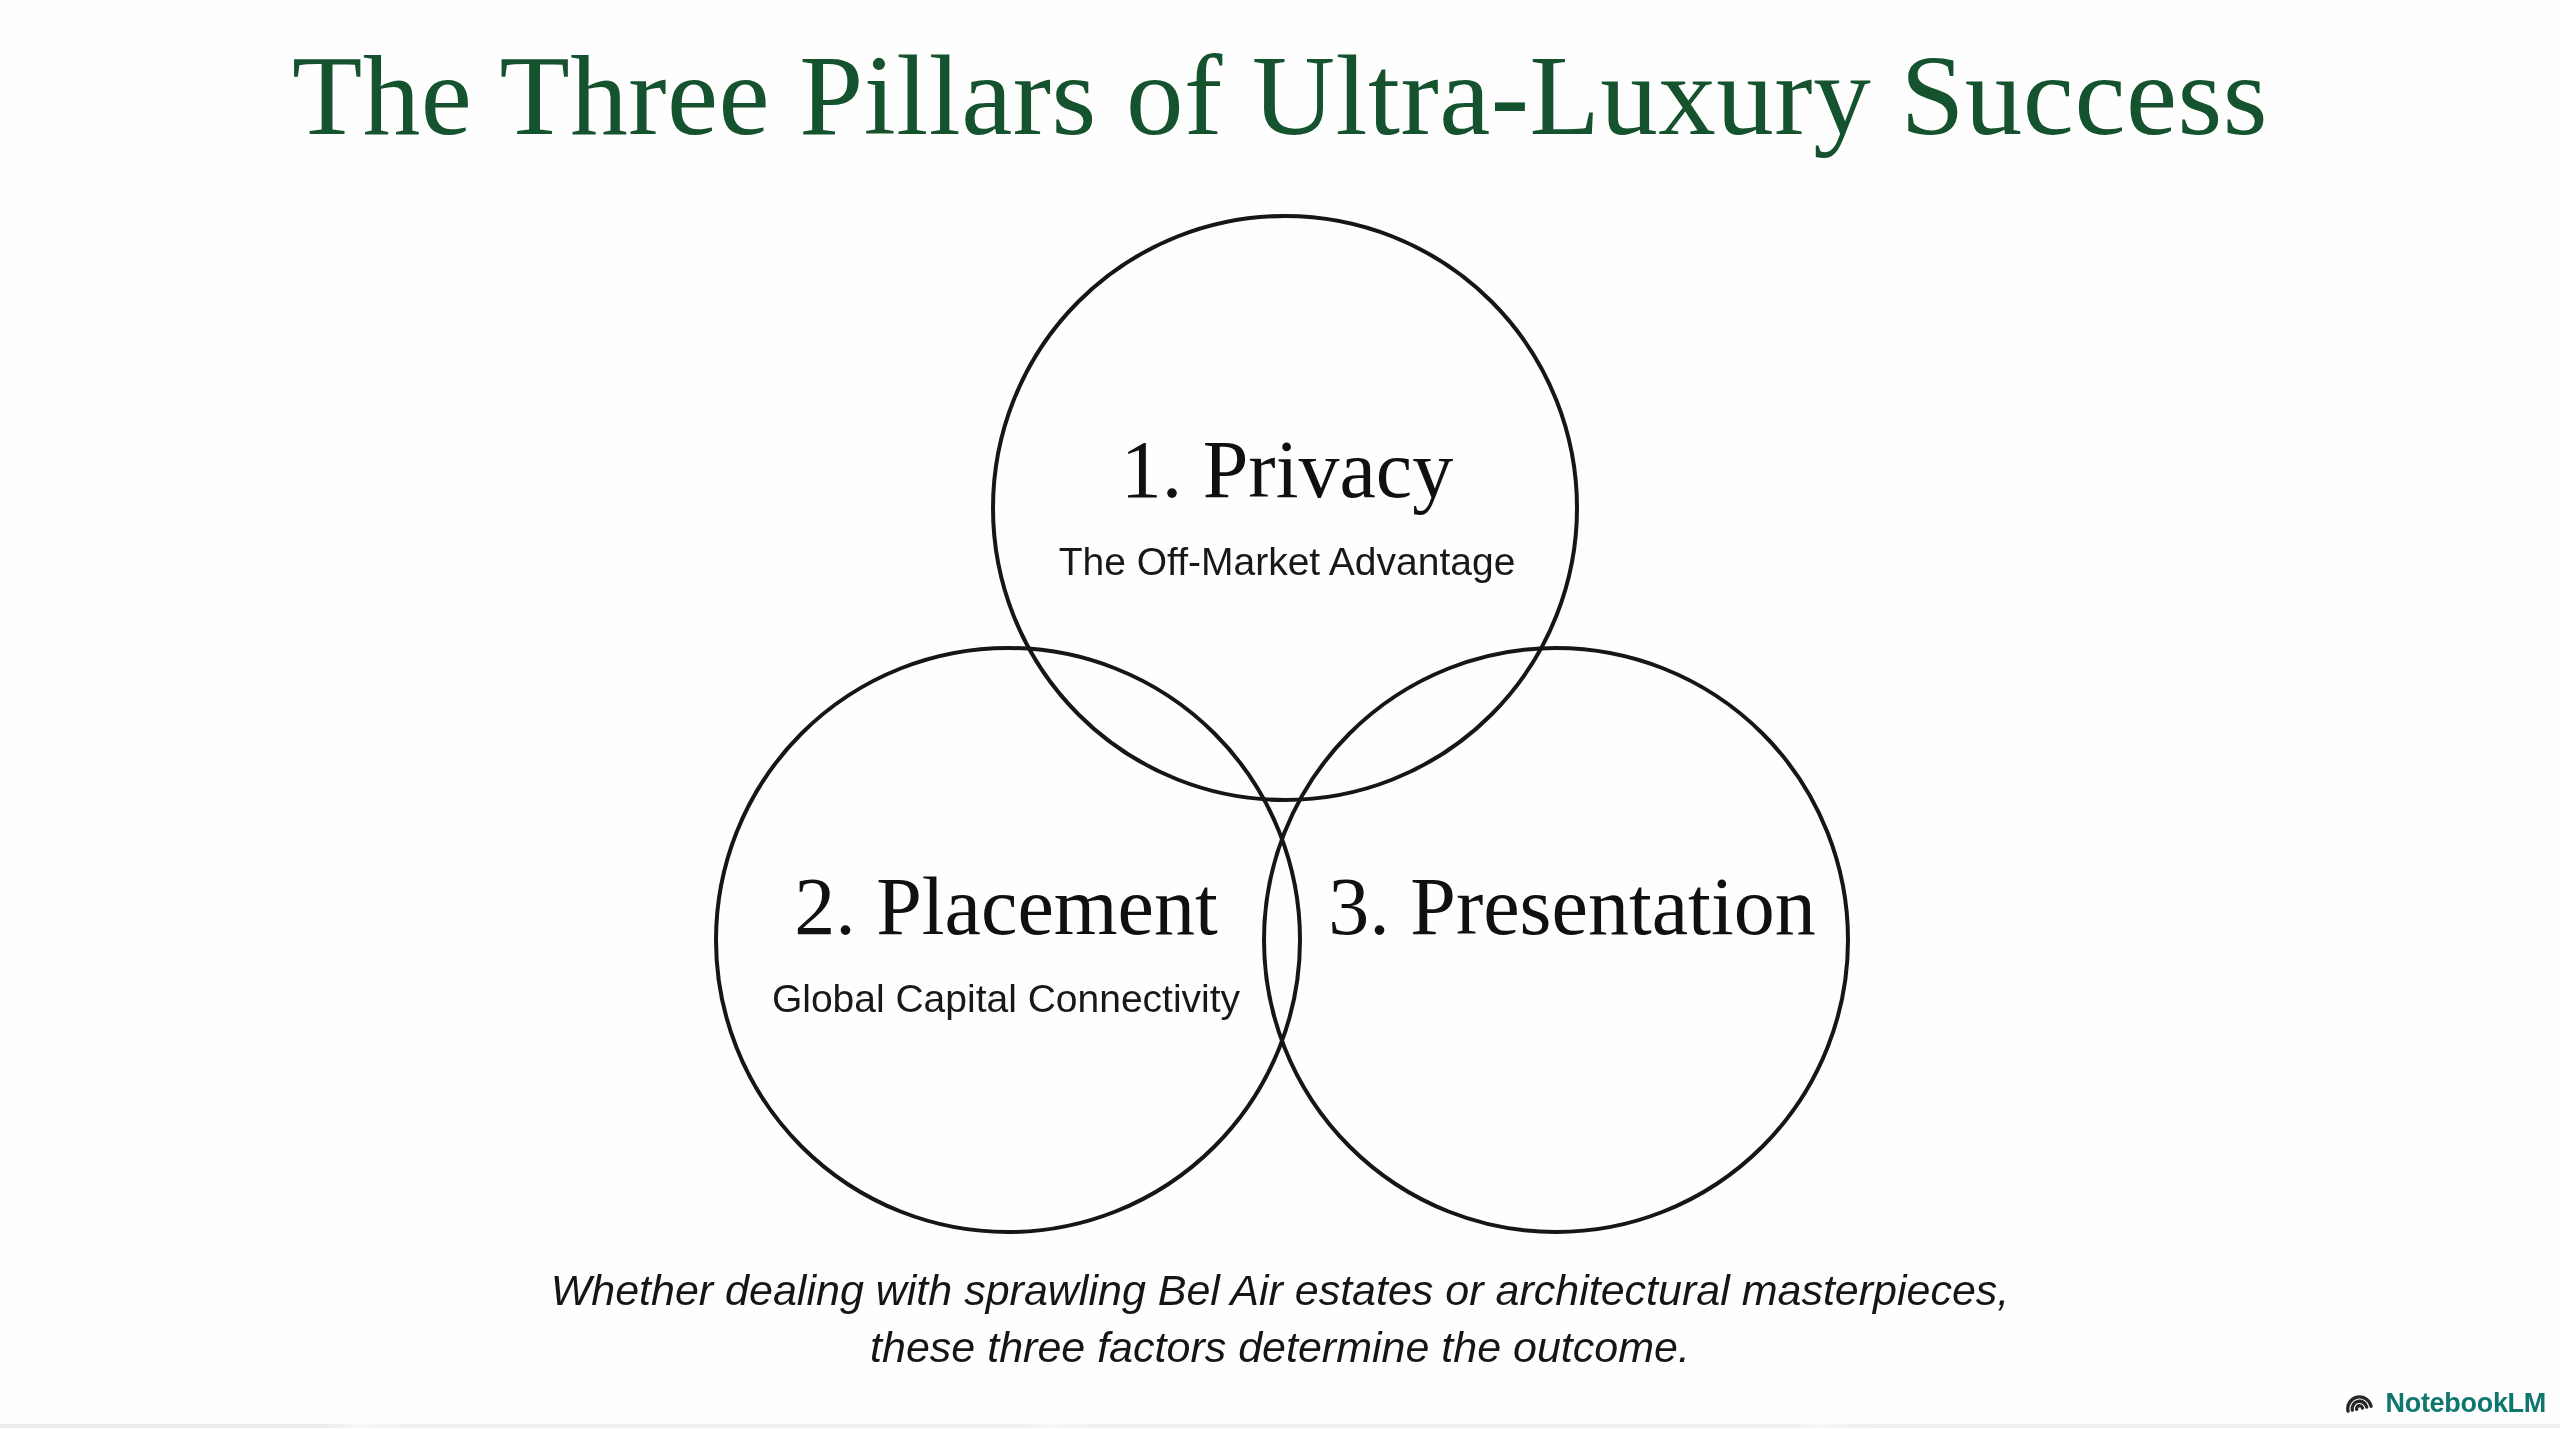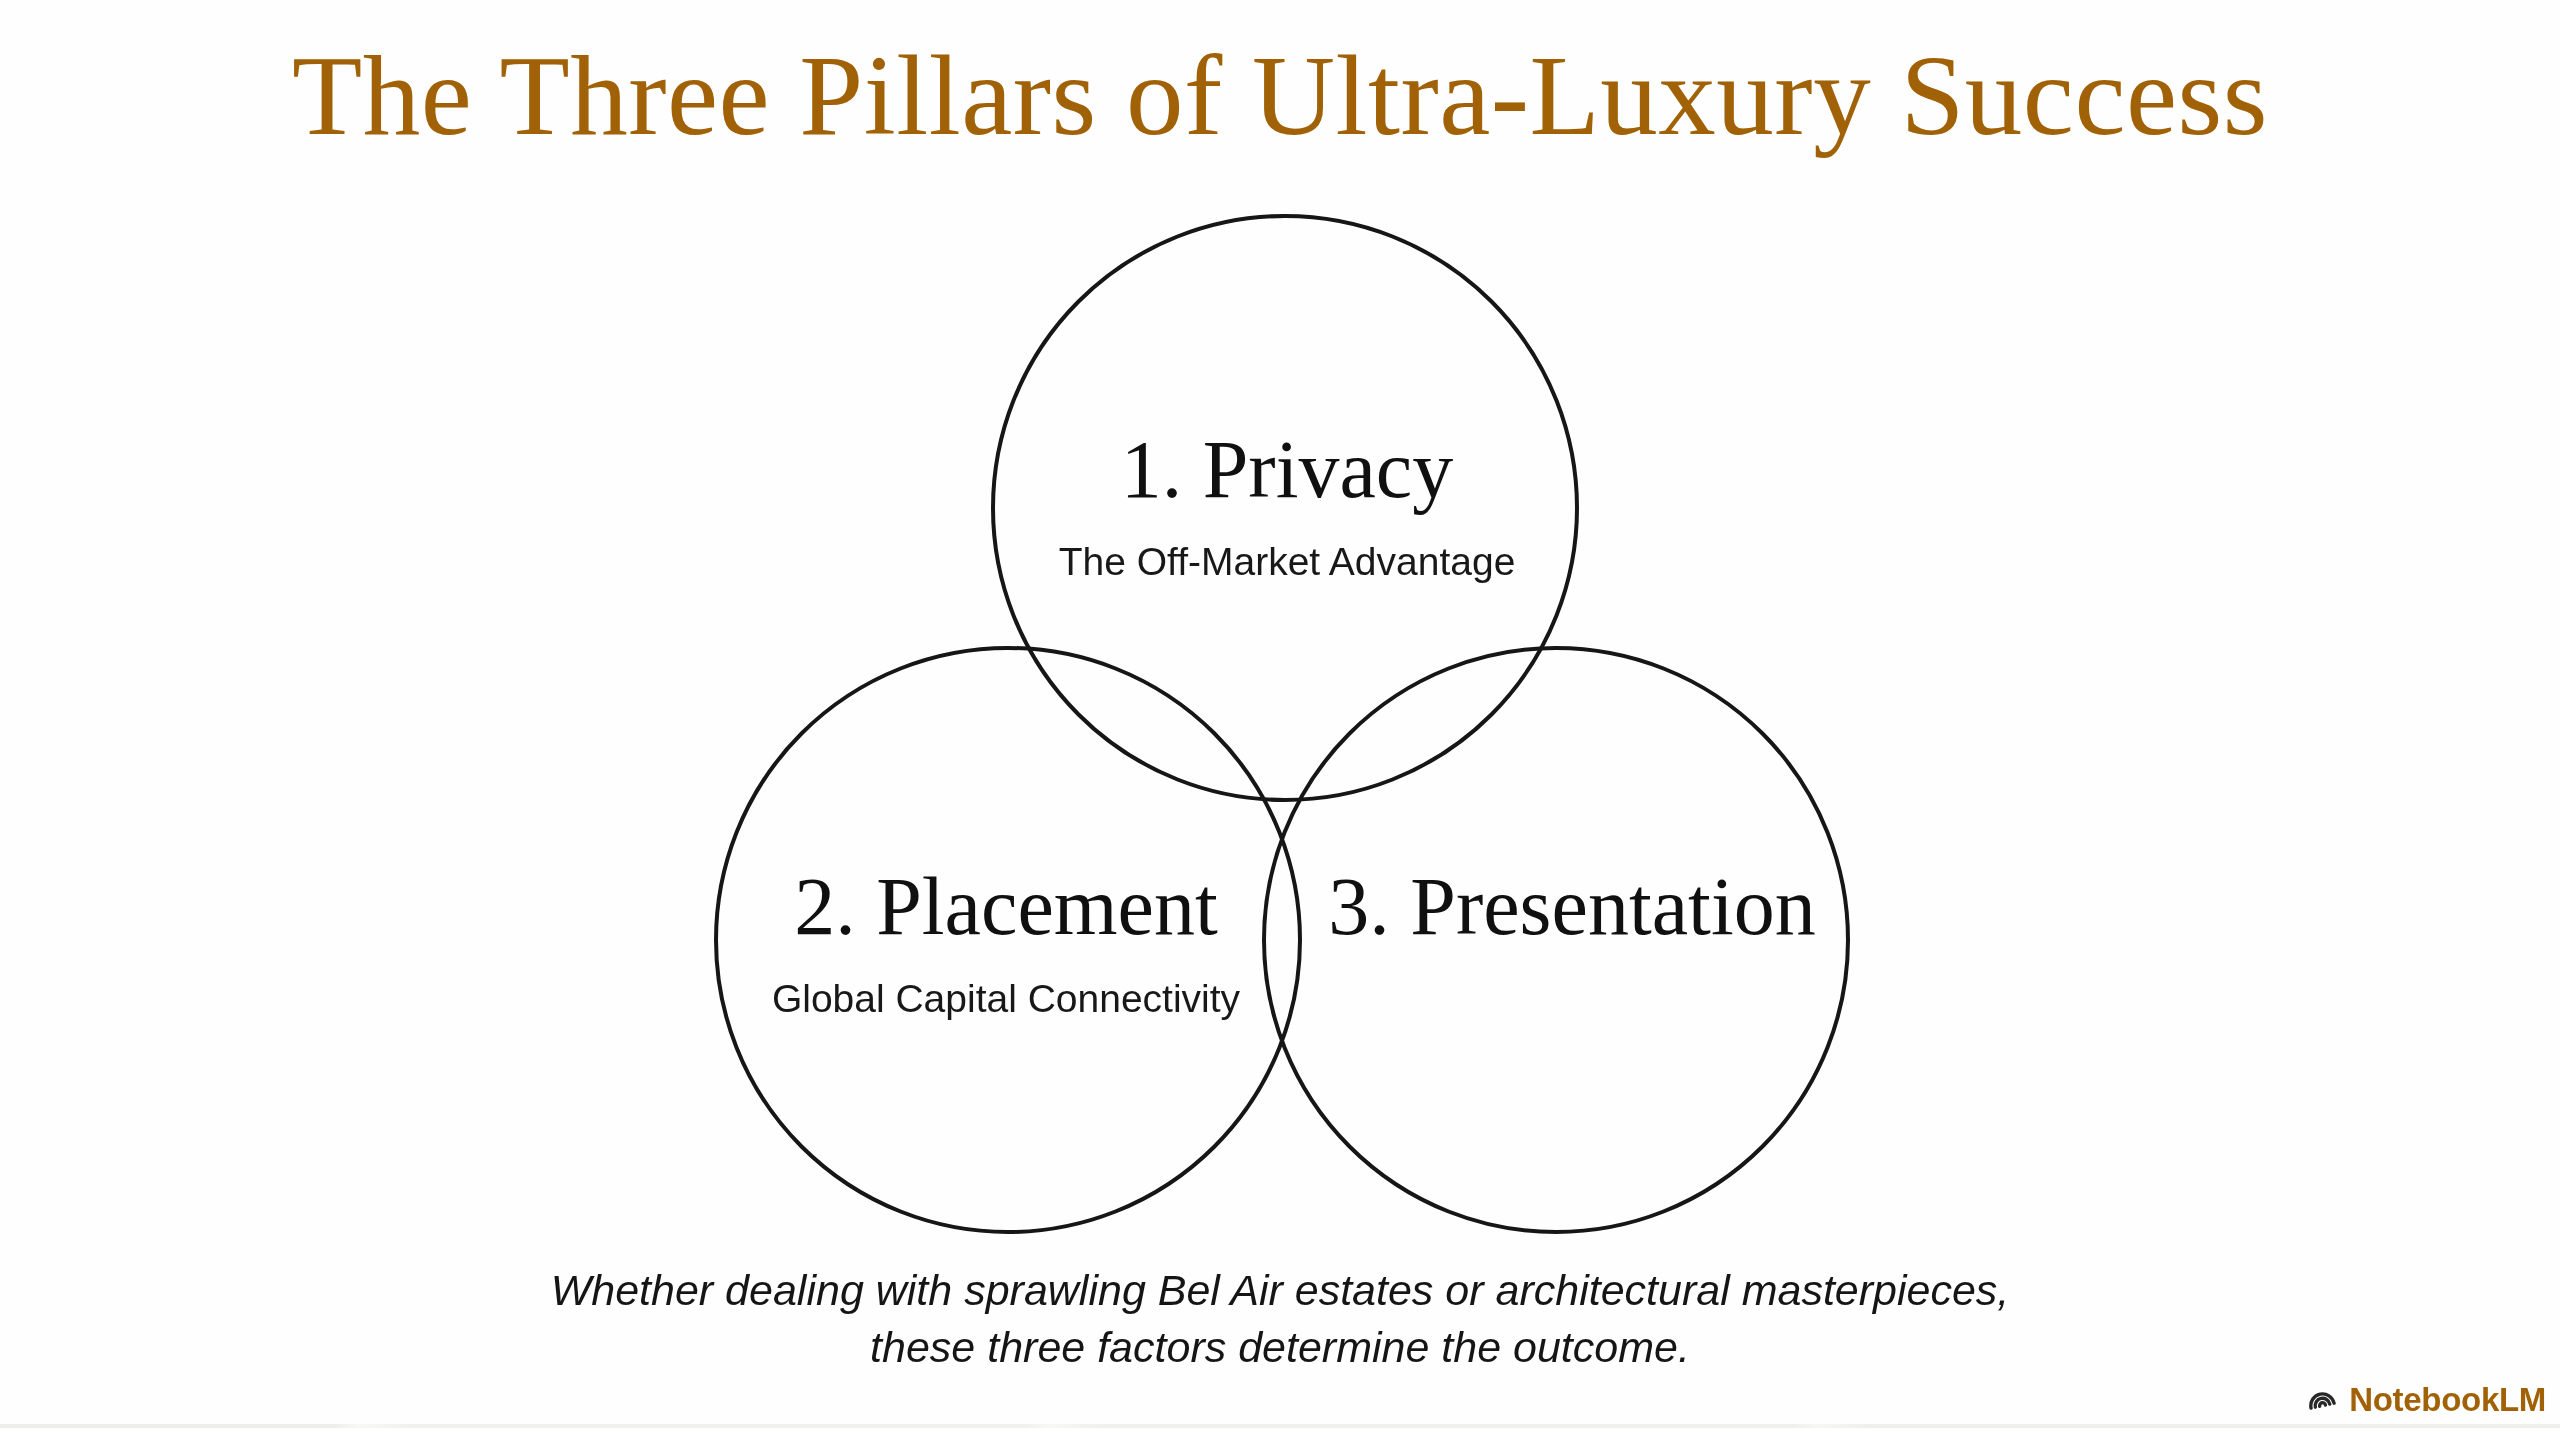--- a/index.html
+++ b/index.html
@@ -21,21 +21,21 @@
     top: 24px;
     left: 0;
     right: 0;
     margin: 0;
     text-align: center;
     font-family: "Liberation Serif", serif;
     font-weight: 400;
     font-size: 115px;
     line-height: 1.25;
     letter-spacing: 0.5px;
-    color: #a16207;
+    color: #14532d;
     white-space: nowrap;
   }
   .venn-svg {
     position: absolute;
     top: 0;
     left: 0;
     width: 2560px;
     height: 1429px;
   }
   .venn-svg circle {
@@ -86,23 +86,23 @@
     position: absolute;
     right: 14px;
     bottom: 10px;
     display: flex;
     align-items: center;
     gap: 9px;
   }
   .brand .wordmark {
     font-family: "Liberation Sans", sans-serif;
     font-weight: 700;
-    font-size: 33px;
+    font-size: 27px;
     letter-spacing: -0.3px;
-    color: #a16207;
+    color: #0f766e;
   }
   .brand svg {
     display: block;
   }
   .bottom-artifact {
     position: absolute;
     left: 0;
     right: 0;
     bottom: 1px;
     height: 4px;

